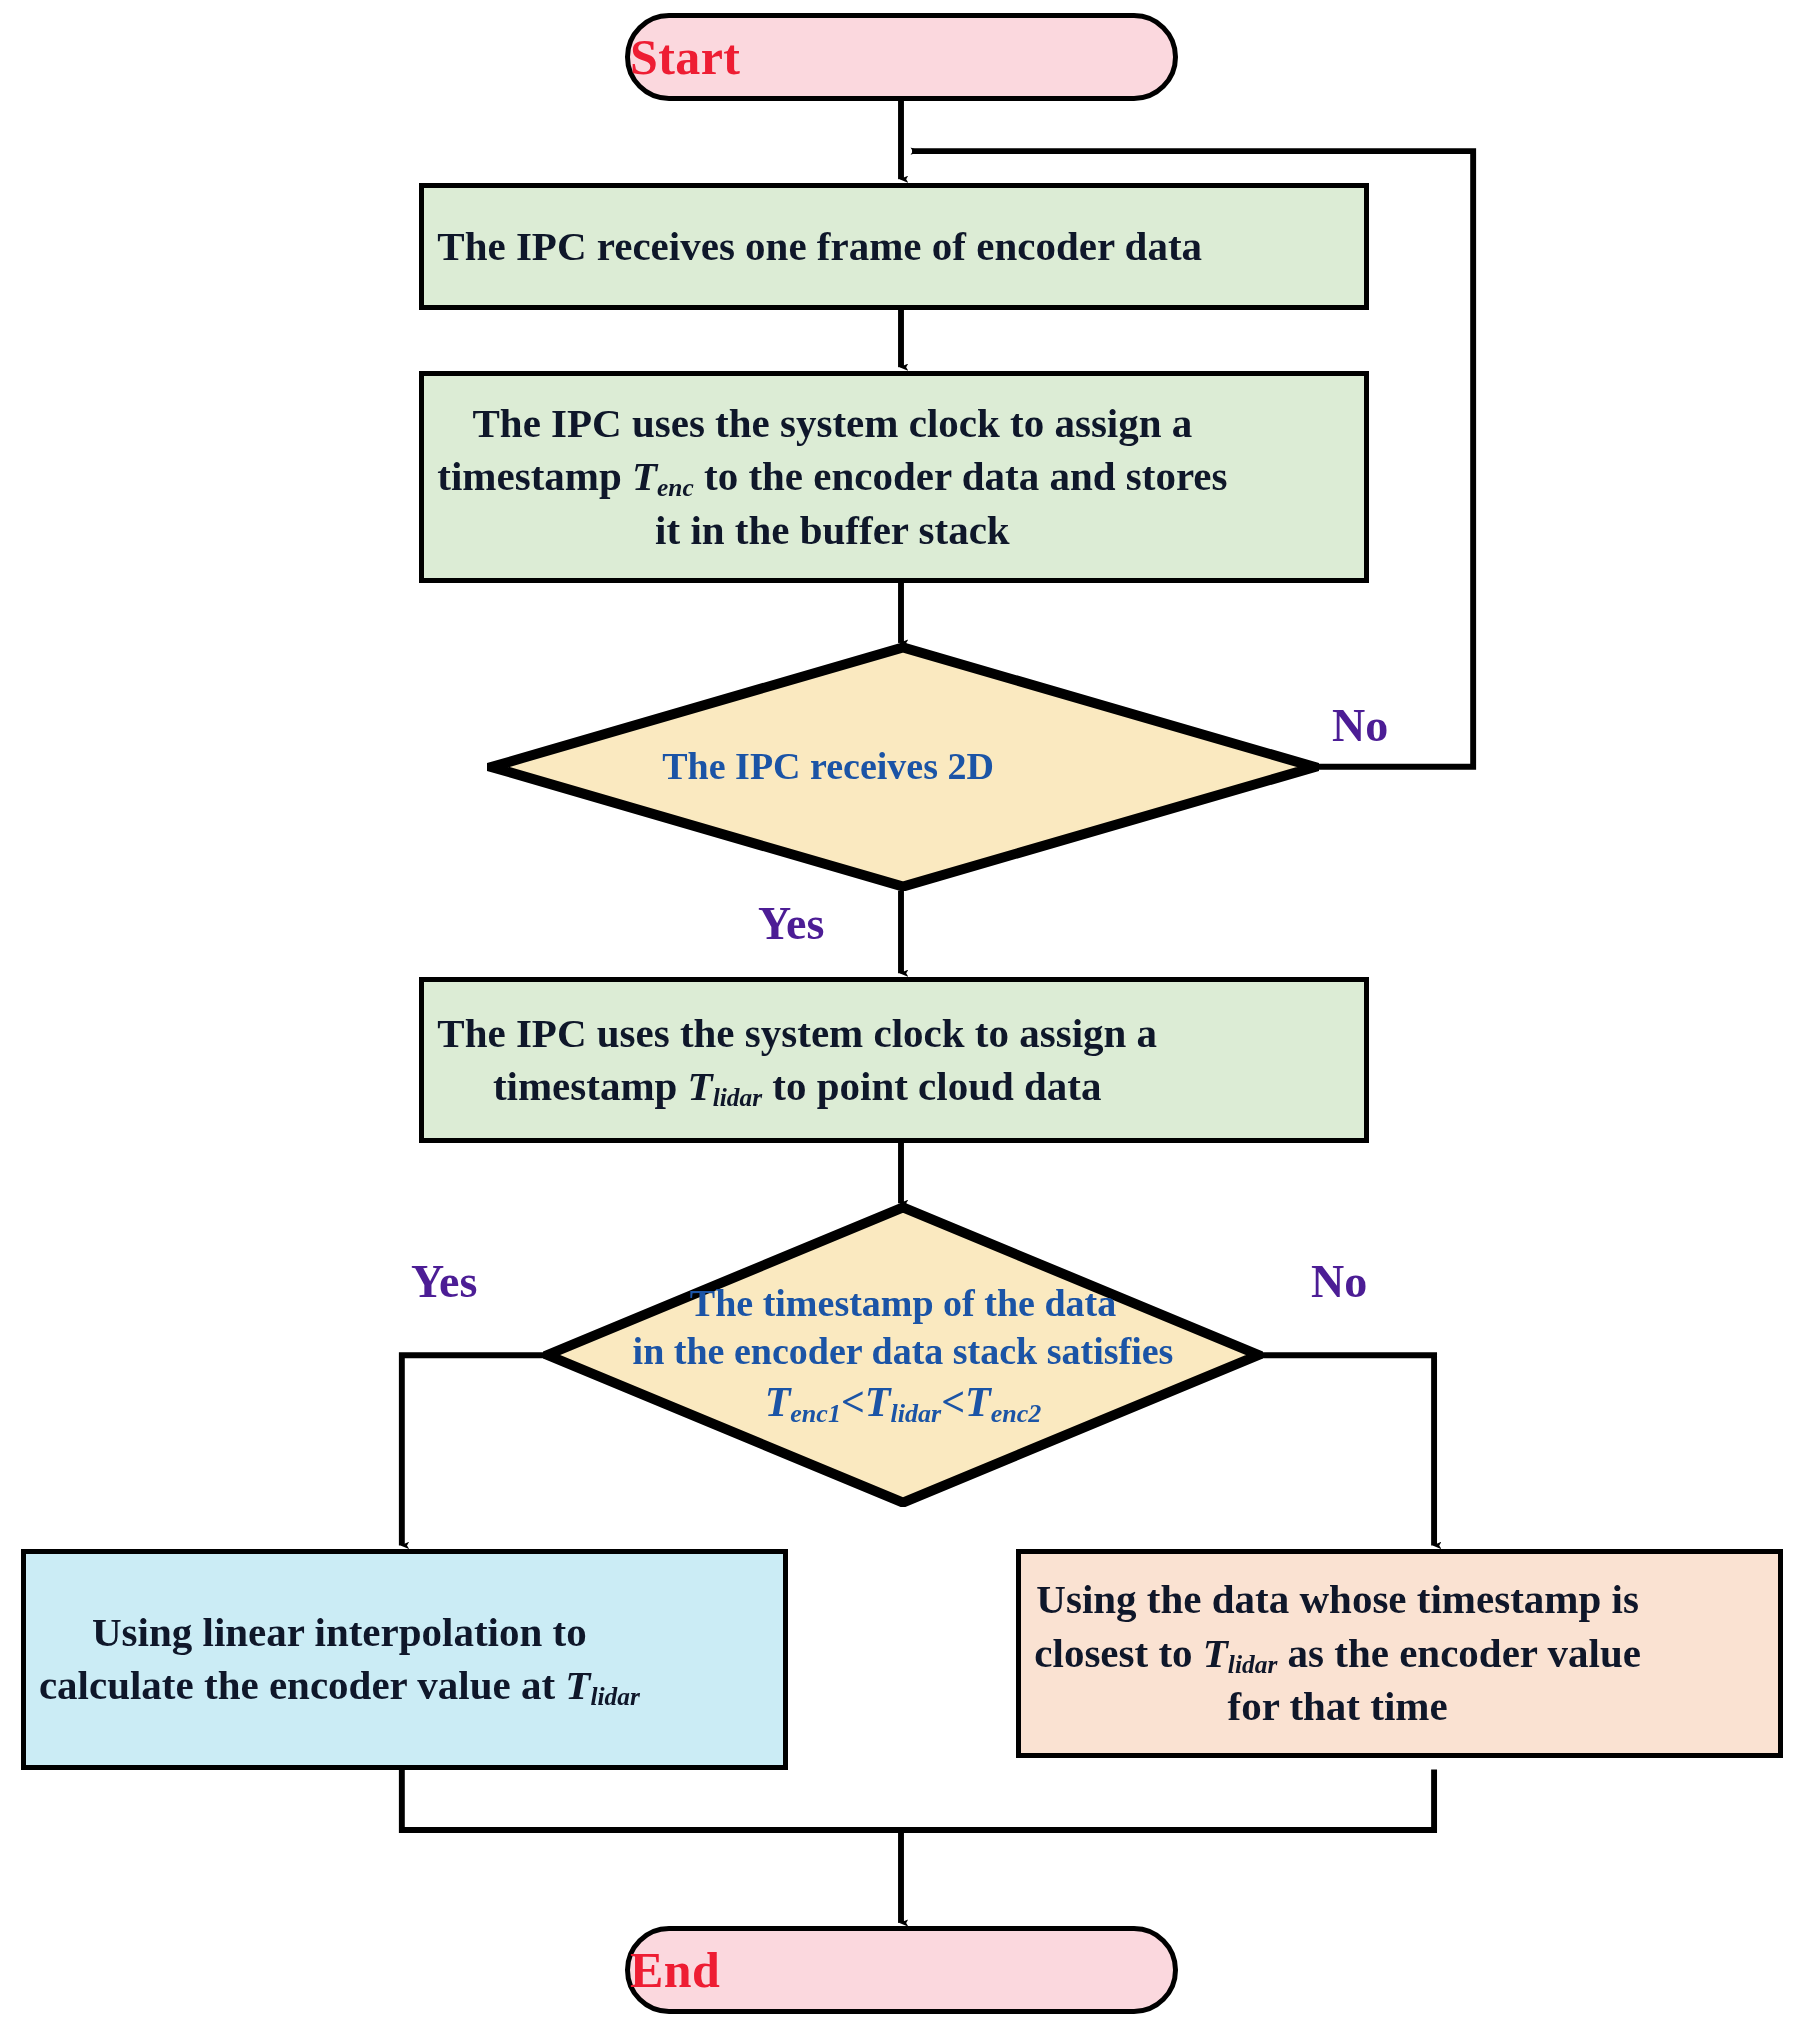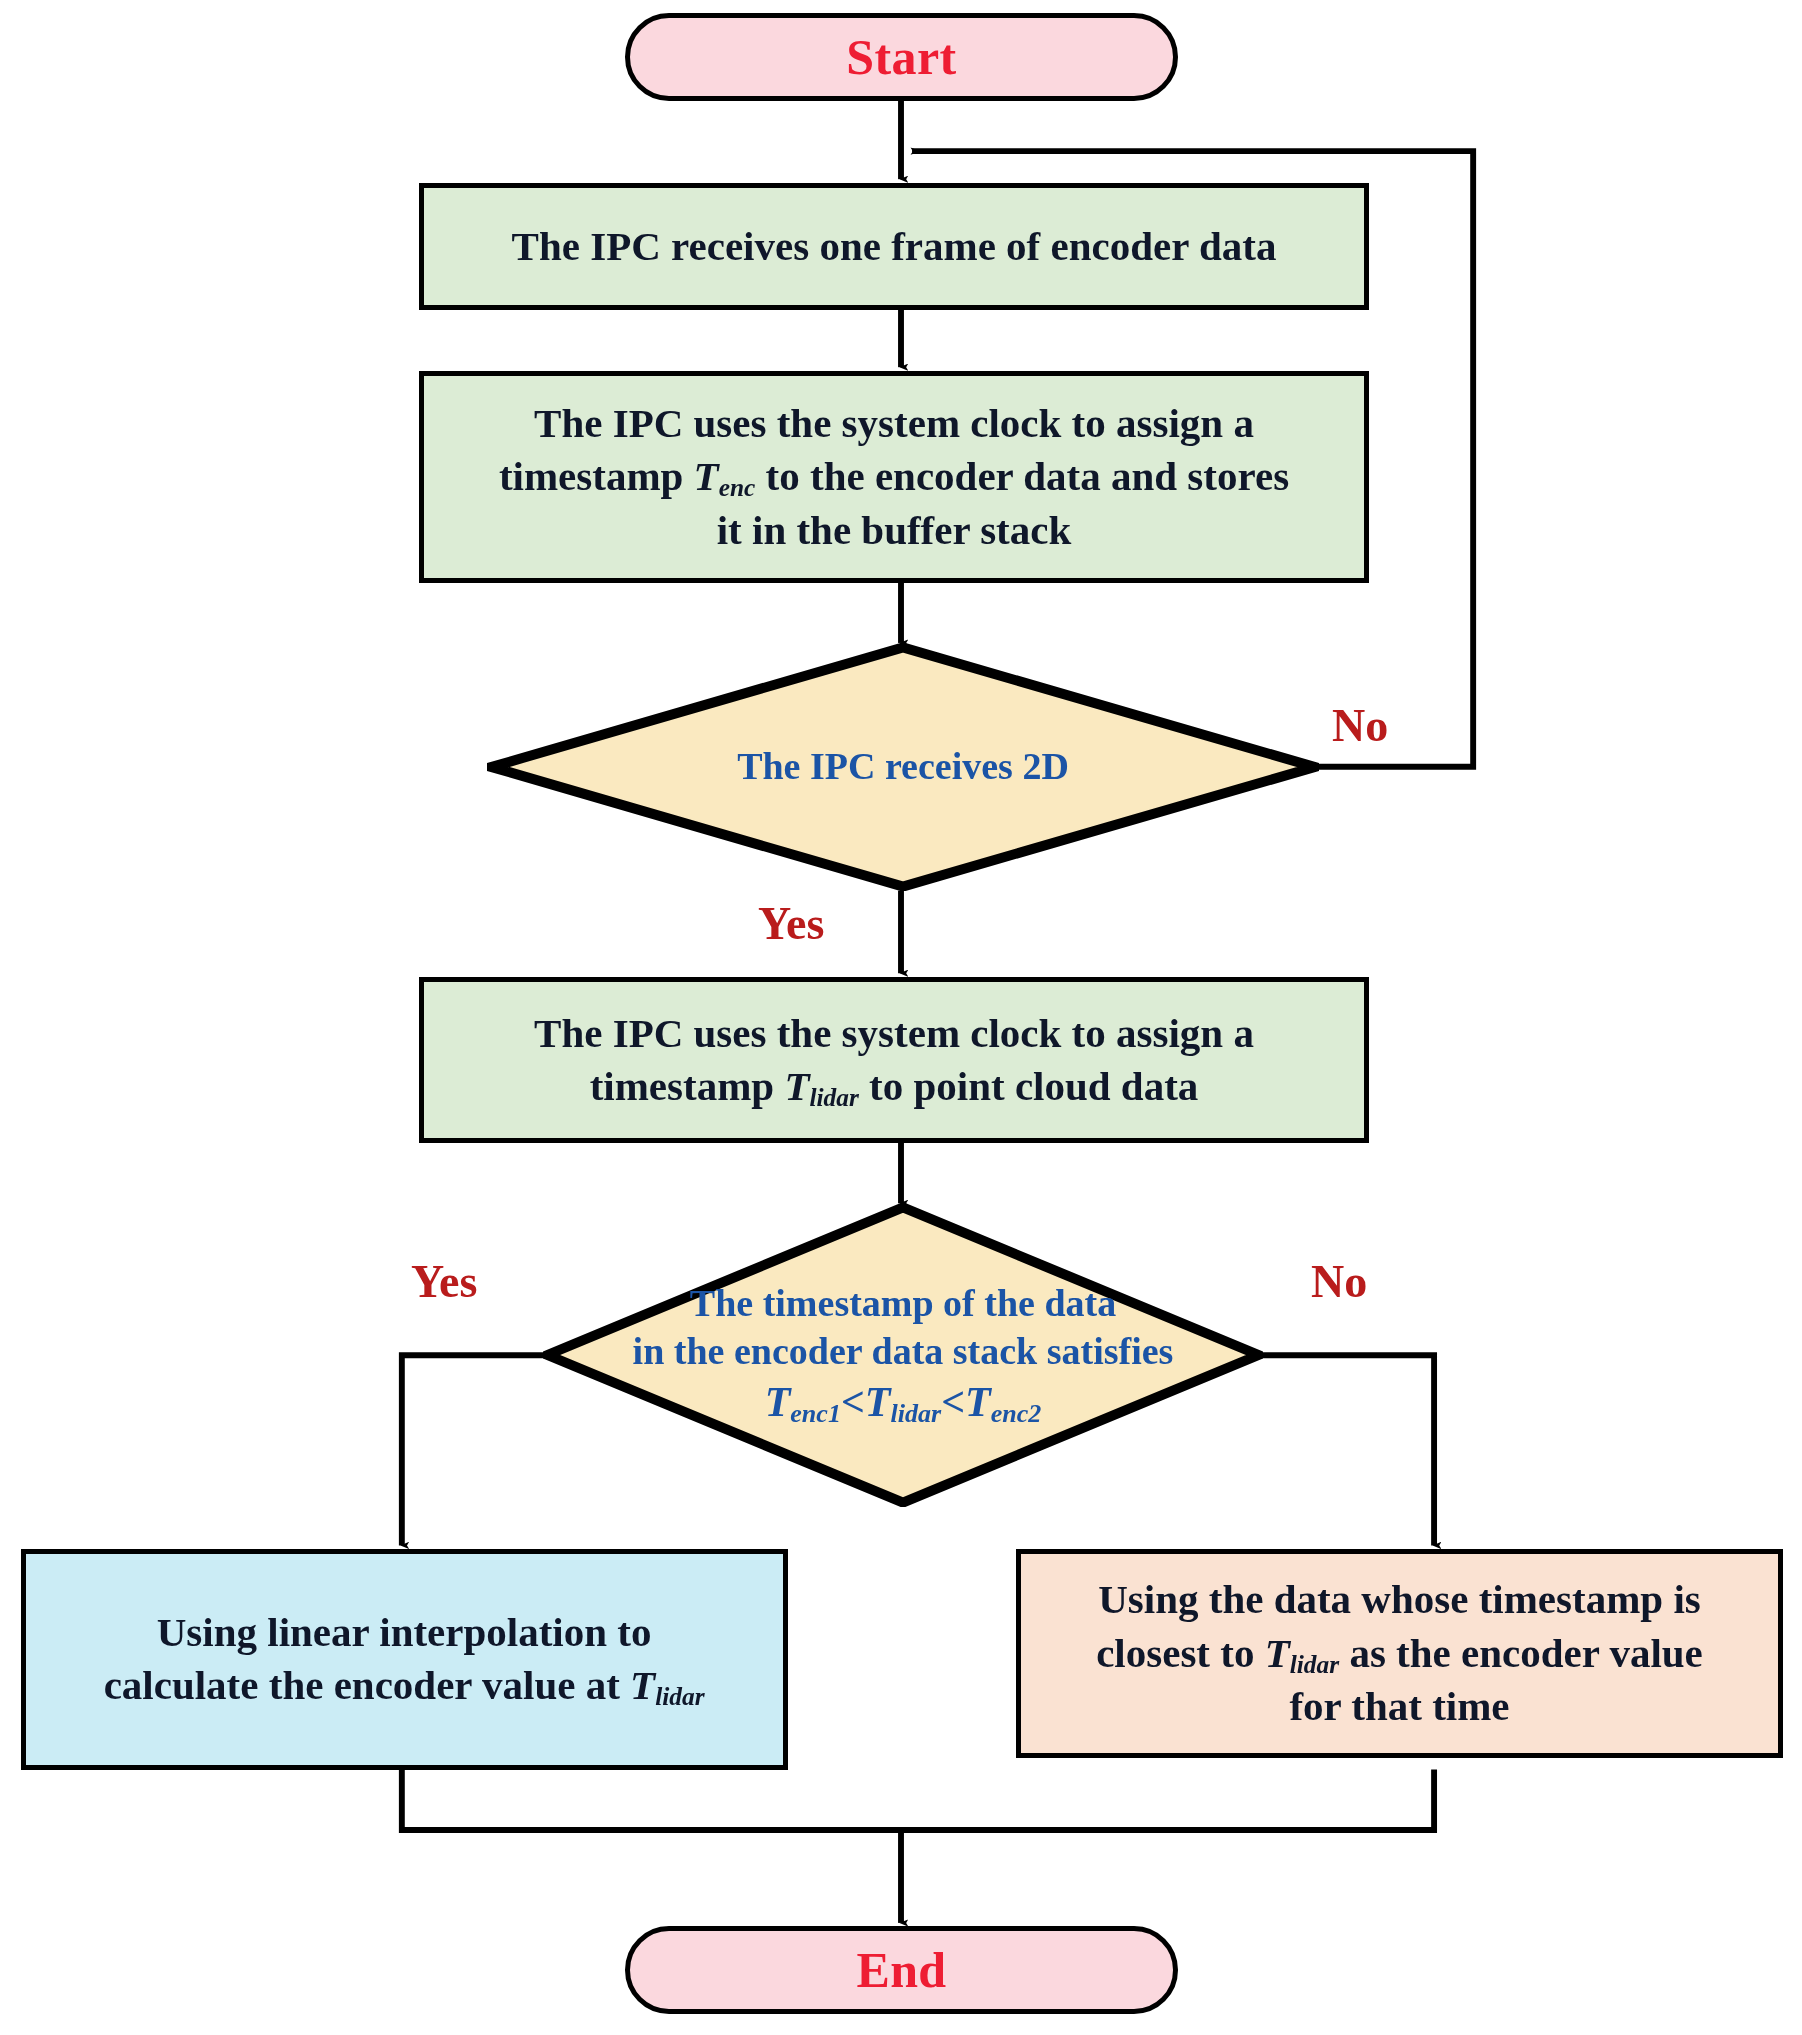--- a/index.html
+++ b/index.html
@@ -23,21 +23,21 @@
     top: 0;
     width: 1802px;
     height: 2035px;
     pointer-events: none;
   }
   .node {
     position: absolute;
     box-sizing: border-box;
     display: flex;
     align-items: center;
-    justify-content: center;
+    justify-content: flex-start;
     text-align: center;
   }
   
   .terminator {
     border: 5.2px solid #000000;
     border-radius: 737px;
     background: #fbd8de;
     color: #ee1d33;
     font-weight: bold;
     font-size: 50px;
@@ -71,21 +71,21 @@
     color: #1b54a6;
     font-weight: bold;
     font-size: 38px;
     line-height: 1.26;
     width: 82%;
     text-align: center;
   }
   
   .branch-label {
     position: absolute;
-    color: #b91c1c;
+    color: #4c1d95;
     font-weight: bold;
     font-size: 46px;
     white-space: nowrap;
   }
   
   .var {
     font-style: italic;
     font-weight: bold;
   }
   .var sub {

